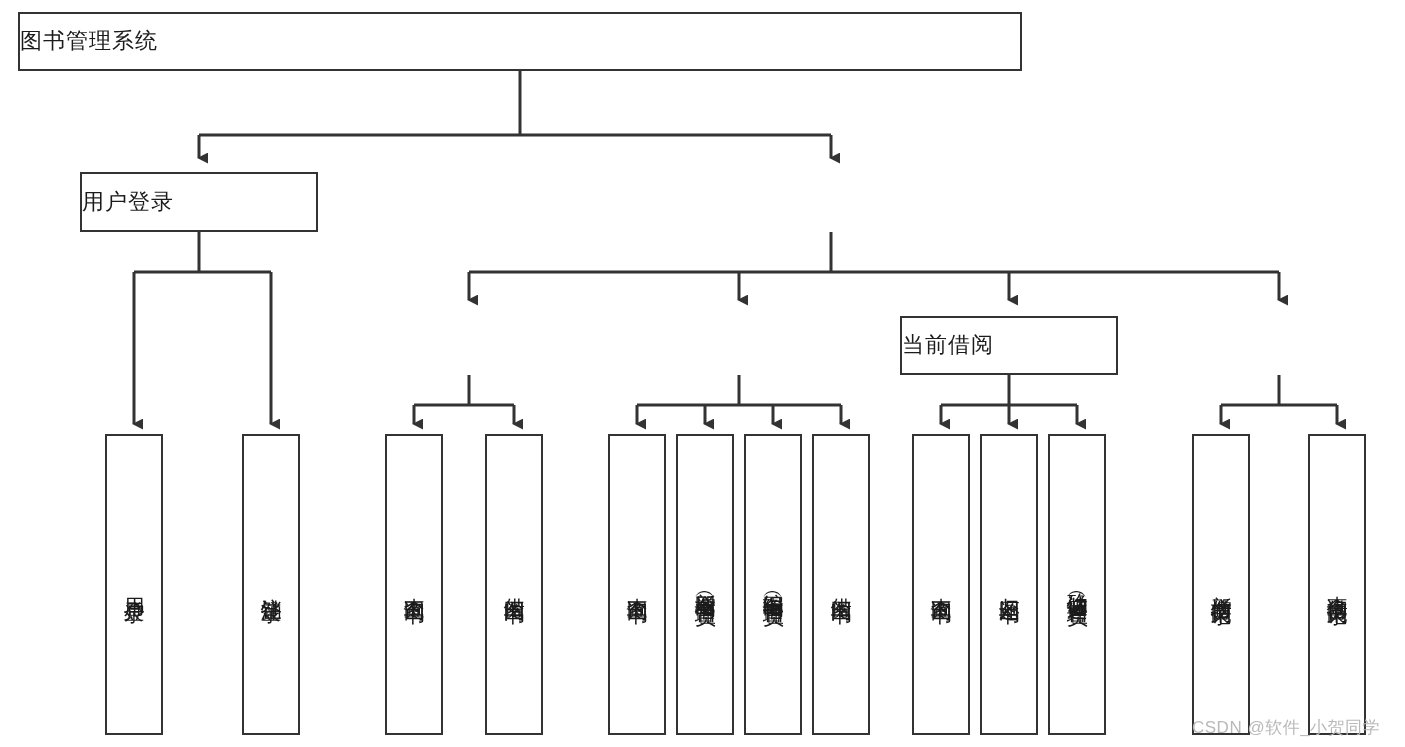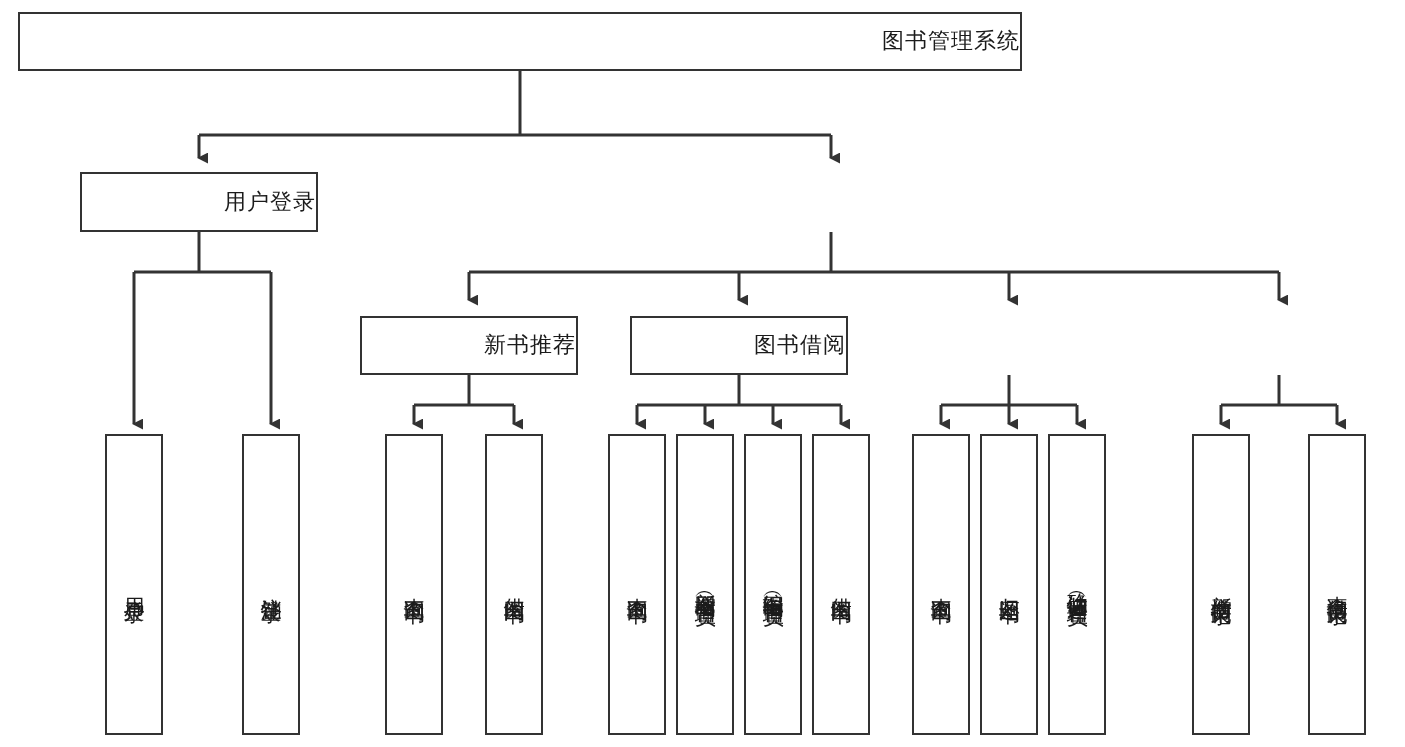--- a/index.html
+++ b/index.html
@@ -26,21 +26,21 @@
     height: 747px;
     pointer-events: none;
   }
   .node {
     position: absolute;
     box-sizing: border-box;
     background: #ffffff;
     border: 2px solid #333333;
     display: flex;
     align-items: center;
-    justify-content: flex-end;
+    justify-content: flex-start;
     color: #1b1b1b;
     z-index: 2;
   }
   .node .label-h {
     font-size: 22px;
     line-height: 1.1;
     letter-spacing: 1px;
     white-space: nowrap;
     text-align: center;
   }
@@ -124,25 +124,22 @@
   </svg>
 
   <div class="node" style="left:18px; top:12px; width:1004px; height:59px;">
     <span class="label-h">图书管理系统</span>
   </div>
 
   <div class="node" style="left:80px; top:172px; width:238px; height:60px;">
     <span class="label-h">用户登录</span>
   </div>
 
-  <div class="node" style="left:360px; top:316px; width:218px; height:59px;">
-    <span class="label-h">新书推荐</span>
-  </div>
-  <div class="node" style="left:630px; top:316px; width:218px; height:59px;">
-    <span class="label-h">图书借阅</span>
+  <div class="node" style="left:900px; top:316px; width:218px; height:59px;">
+    <span class="label-h">当前借阅</span>
   </div>
 
   <div class="node leaf" style="left:105px; top:434px; width:58px; height:301px;">
     <span class="label-v">用户登录</span>
   </div>
   <div class="node leaf" style="left:242px; top:434px; width:58px; height:301px;">
     <span class="label-v">注销登录</span>
   </div>
 
   <div class="node leaf" style="left:385px; top:434px; width:58px; height:301px;">
@@ -175,14 +172,15 @@
     <span class="label-v">确认归还（管理员）</span>
   </div>
 
   <div class="node leaf" style="left:1192px; top:434px; width:58px; height:301px;">
     <span class="label-v">新增借阅记录</span>
   </div>
   <div class="node leaf" style="left:1308px; top:434px; width:58px; height:301px;">
     <span class="label-v">查询借阅记录</span>
   </div>
 
+  <div class="watermark" style="left:1192px; top:716px;">CSDN @软件_小贺同学</div>
 
 </div>
 
 </body></html>

